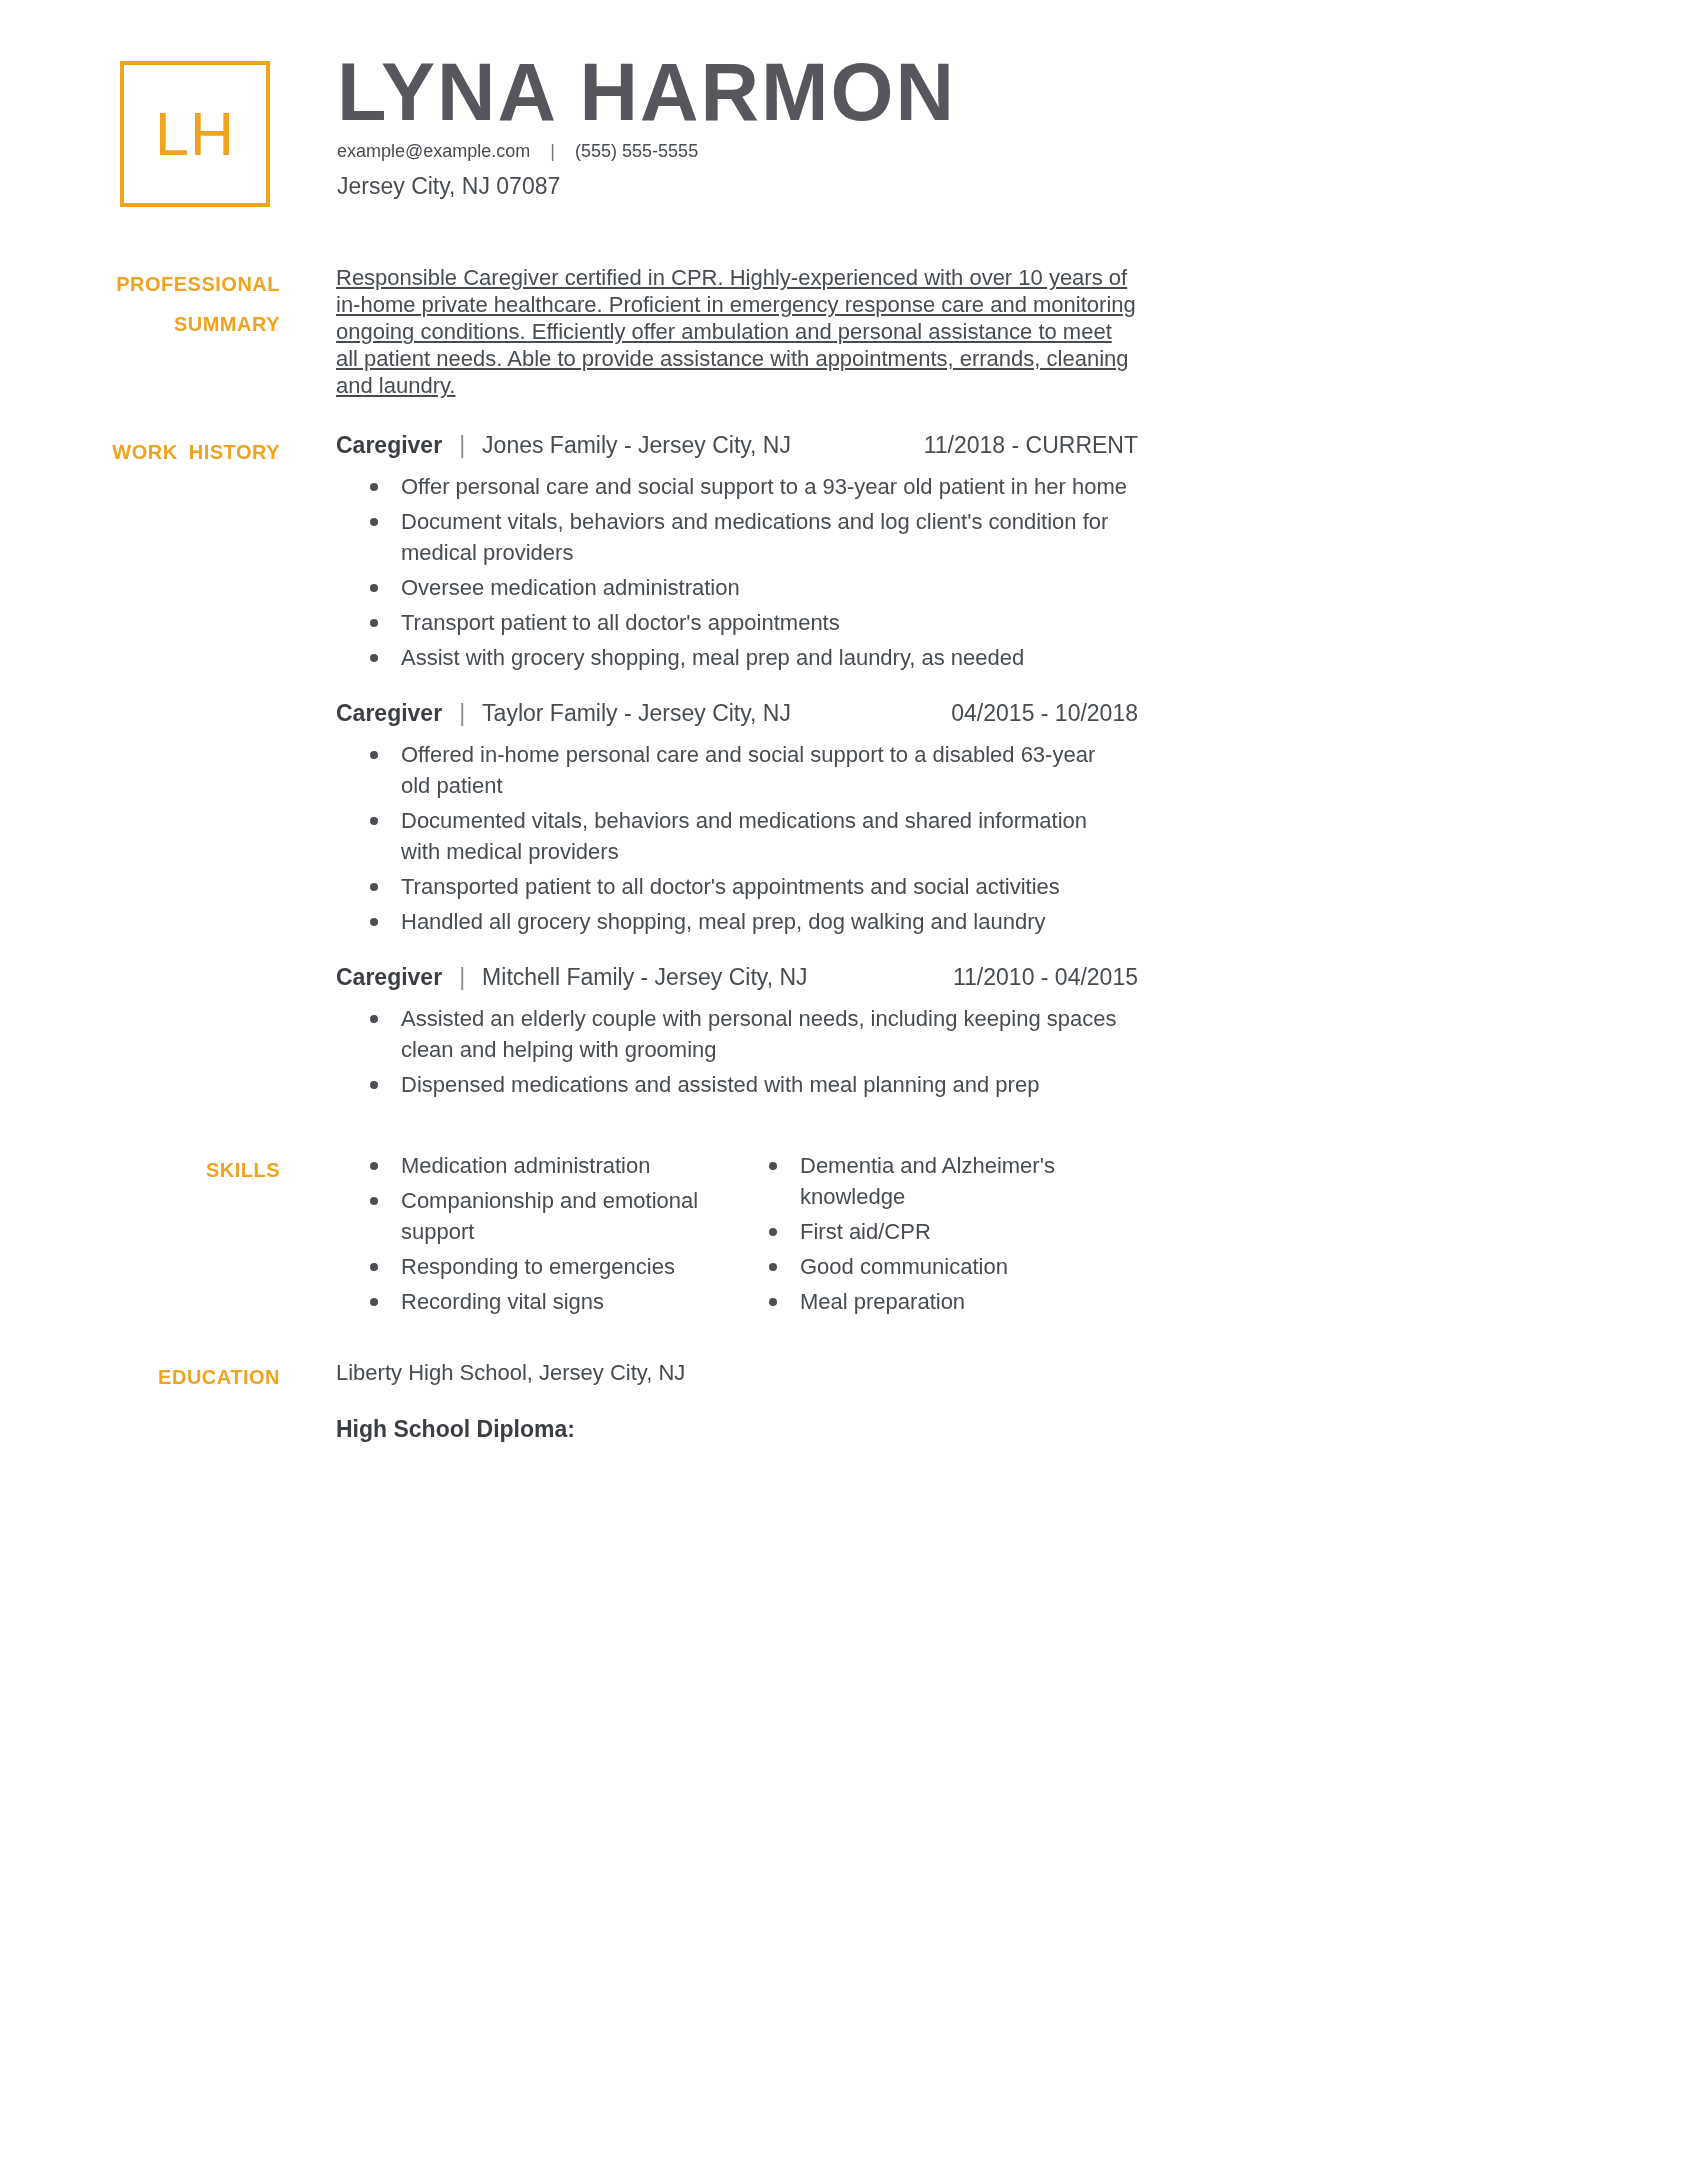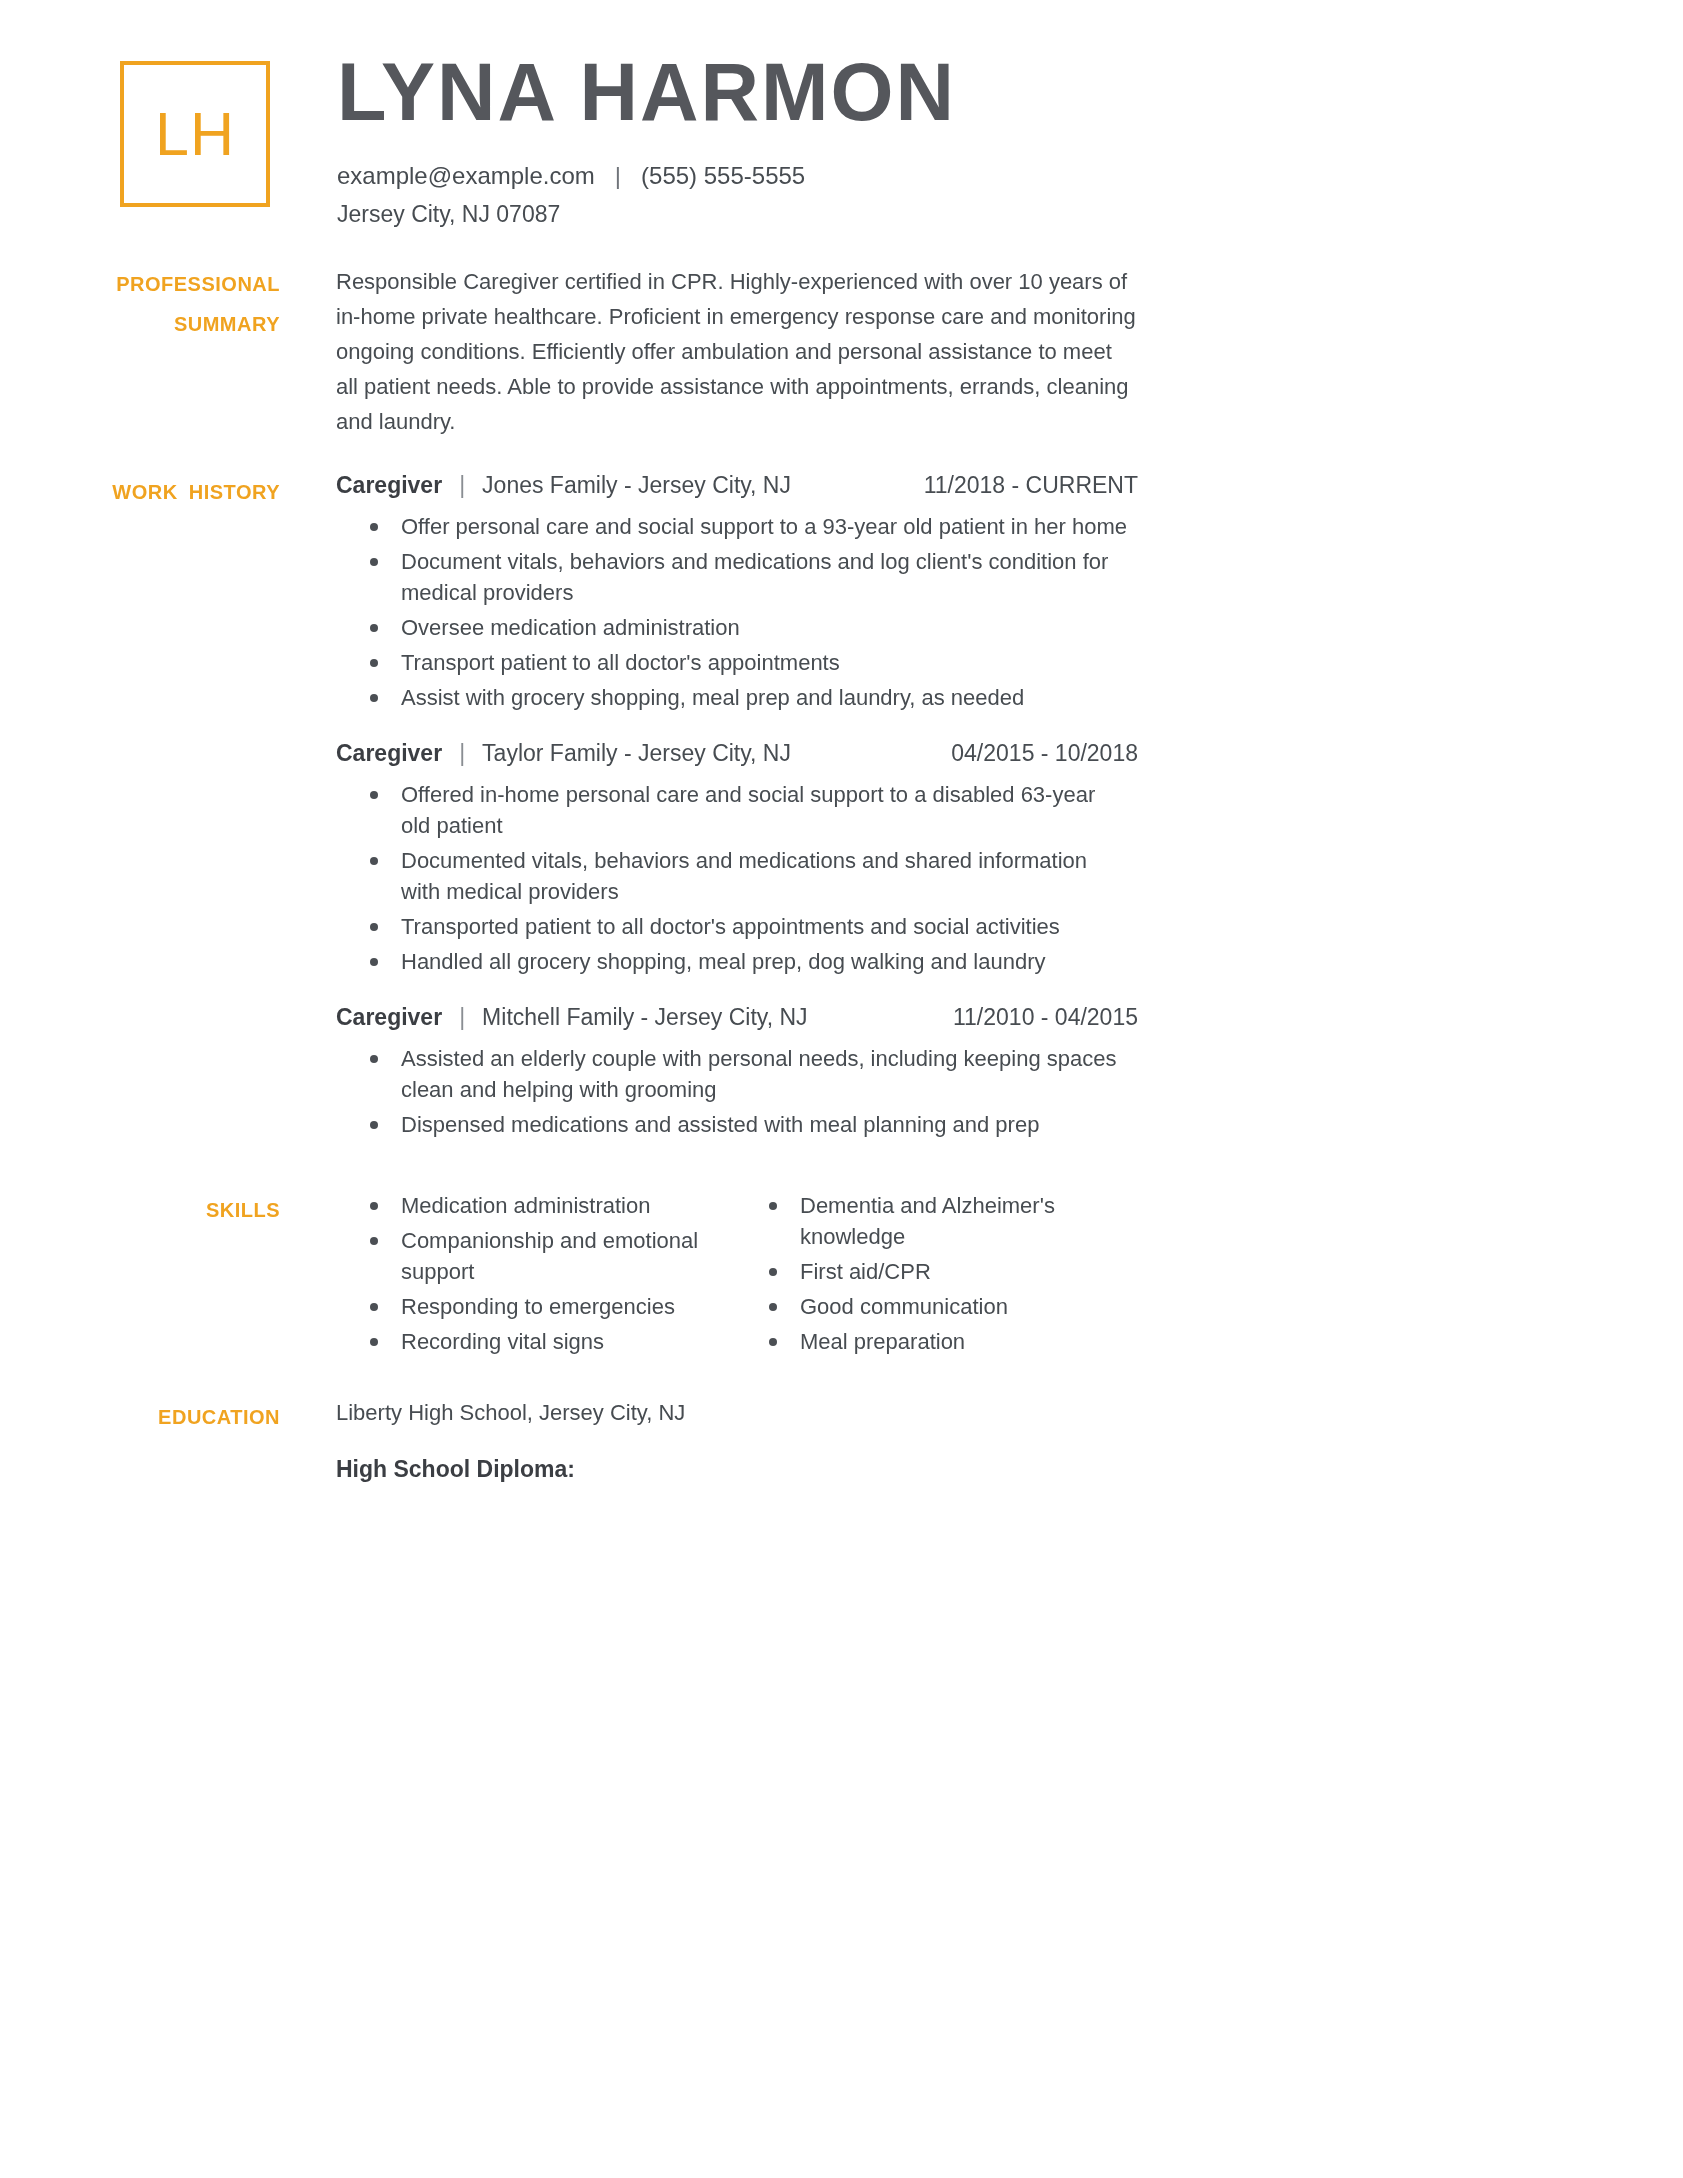--- a/index.html
+++ b/index.html
@@ -25,40 +25,40 @@
   }
   .logo-text {
     font-size: 61px; font-weight: 400; letter-spacing: 1px;
     color: var(--c-accent, #F0A320);
   }
   .header-text { padding: 50px 0 0 337px; }
   .name {
     margin: 0; font-size: 81px; font-weight: 700; letter-spacing: 2px;
     line-height: 1.06; color: var(--c-name, #55575C); white-space: nowrap;
   }
-  .contact { margin-top: 26px; font-size: 24px; }
+  .contact { margin-top: 5px; font-size: 18px; }
   .contact .sep { margin: 0 20px; color: #70747a; }
   .address { margin-top: 11px; font-size: 23px; }
 
   
   .row {
     display: grid;
     grid-template-columns: 280px 802px;
     column-gap: 56px;
     align-items: start;
   }
   .label-col { text-align: right; }
   .section-label {
     color: var(--c-accent, #F0A320);
     font-weight: 700; font-size: 20px; line-height: 40px;
     letter-spacing: 0.5px; word-spacing: 5px;
   }
 
   .row-summary { margin-top: 15px; }
-  .summary-text { line-height: 35px; }
+  .summary-text { line-height: 27px; text-decoration: underline; }
 
   
   .row-work { margin-top: 33px; }
   .job-header {
     display: flex; justify-content: space-between; align-items: baseline;
     font-size: 23px; margin-bottom: 12px; text-align: center;
   }
   .job-title { font-weight: 700; color: var(--c-strong, #3B3E43); }
   .job-sep { color: #8a8e93; margin: 0 17px; font-weight: 400; }
   .job-company { color: var(--c-body, #474C51); }

